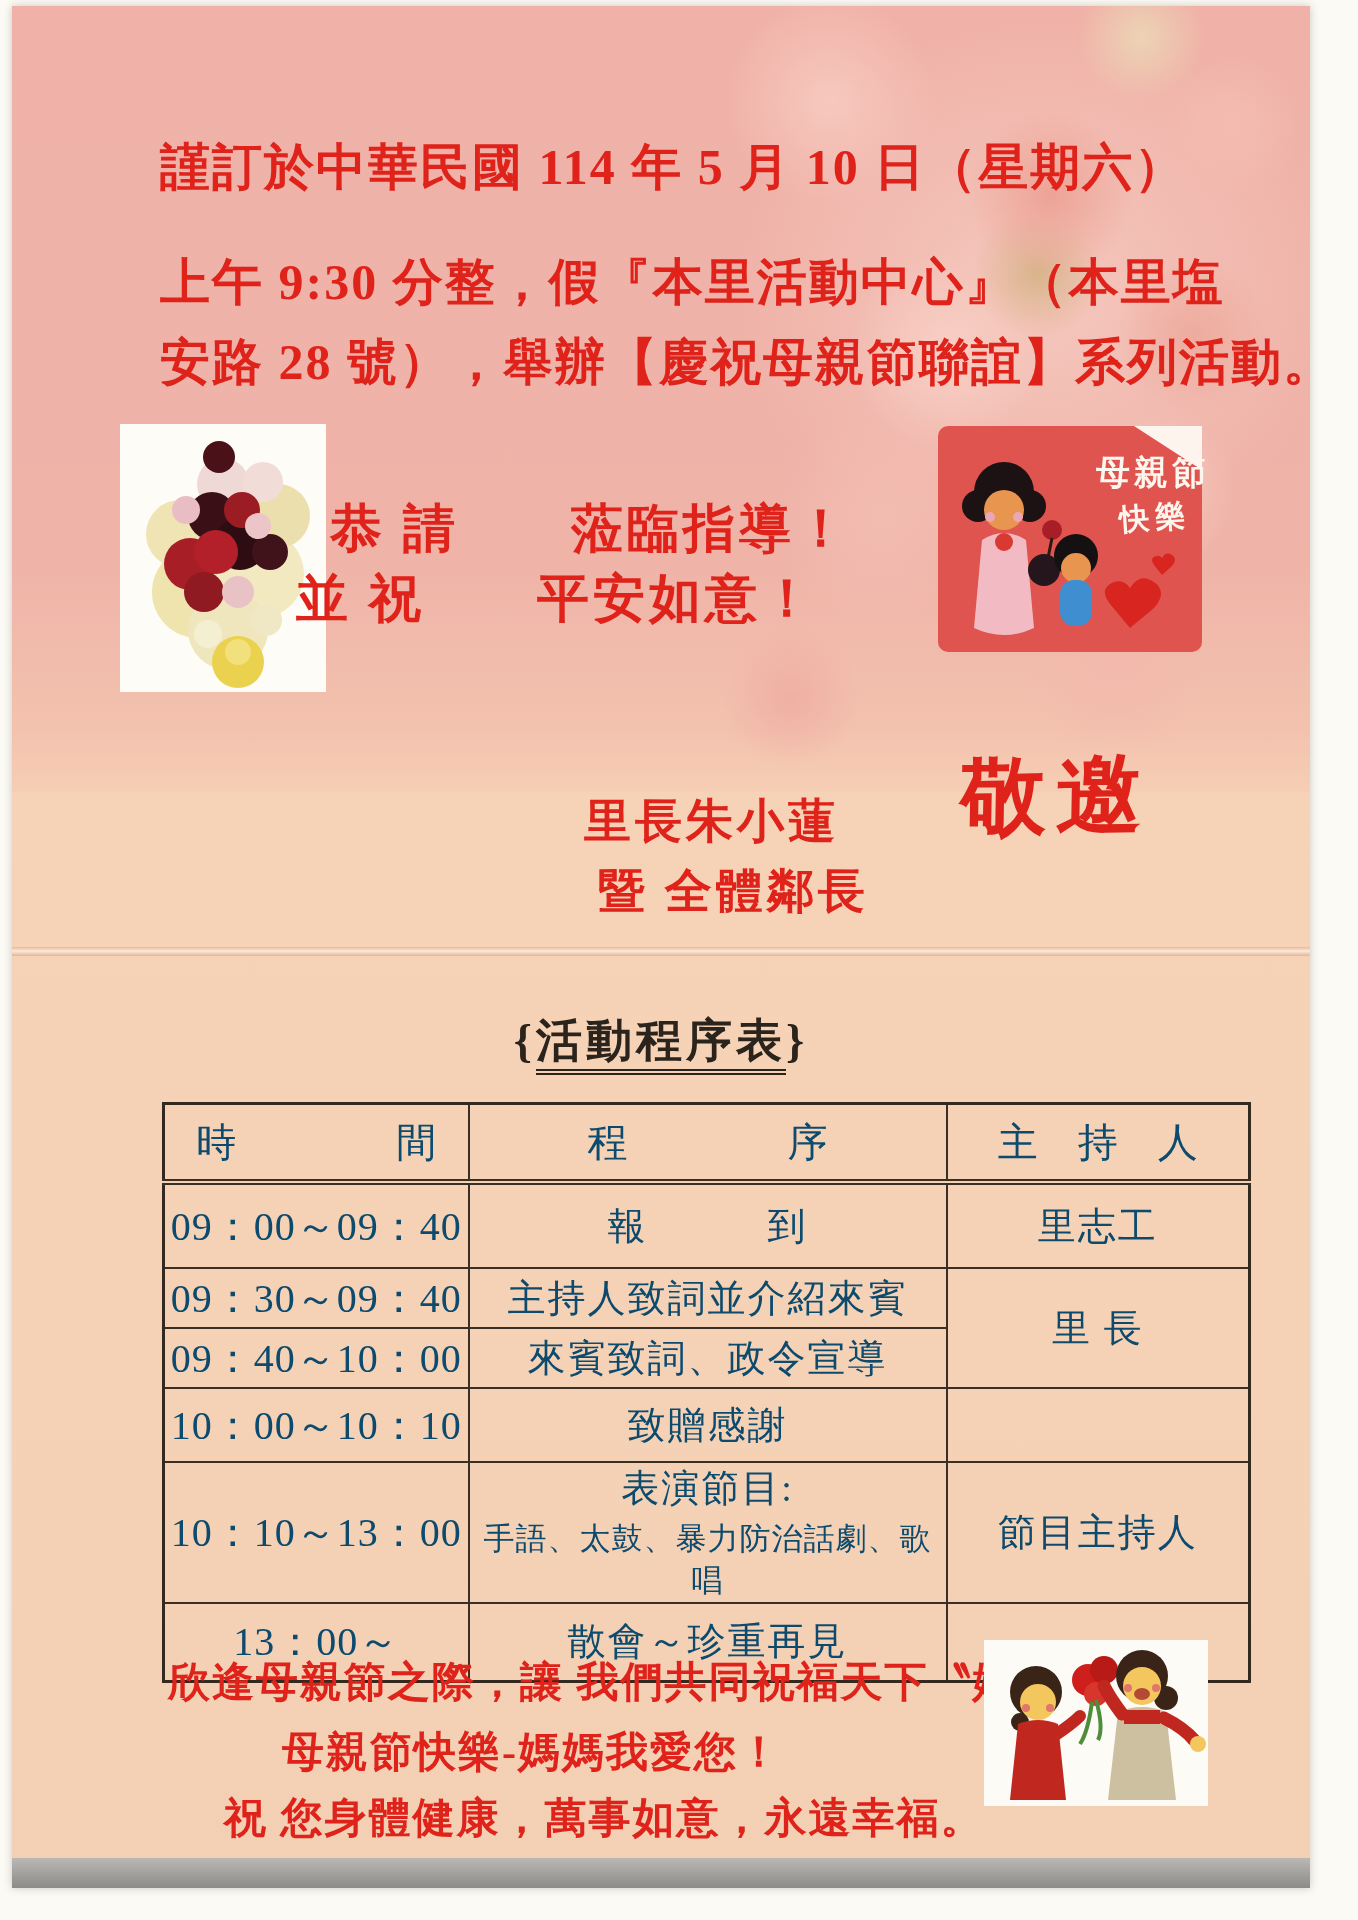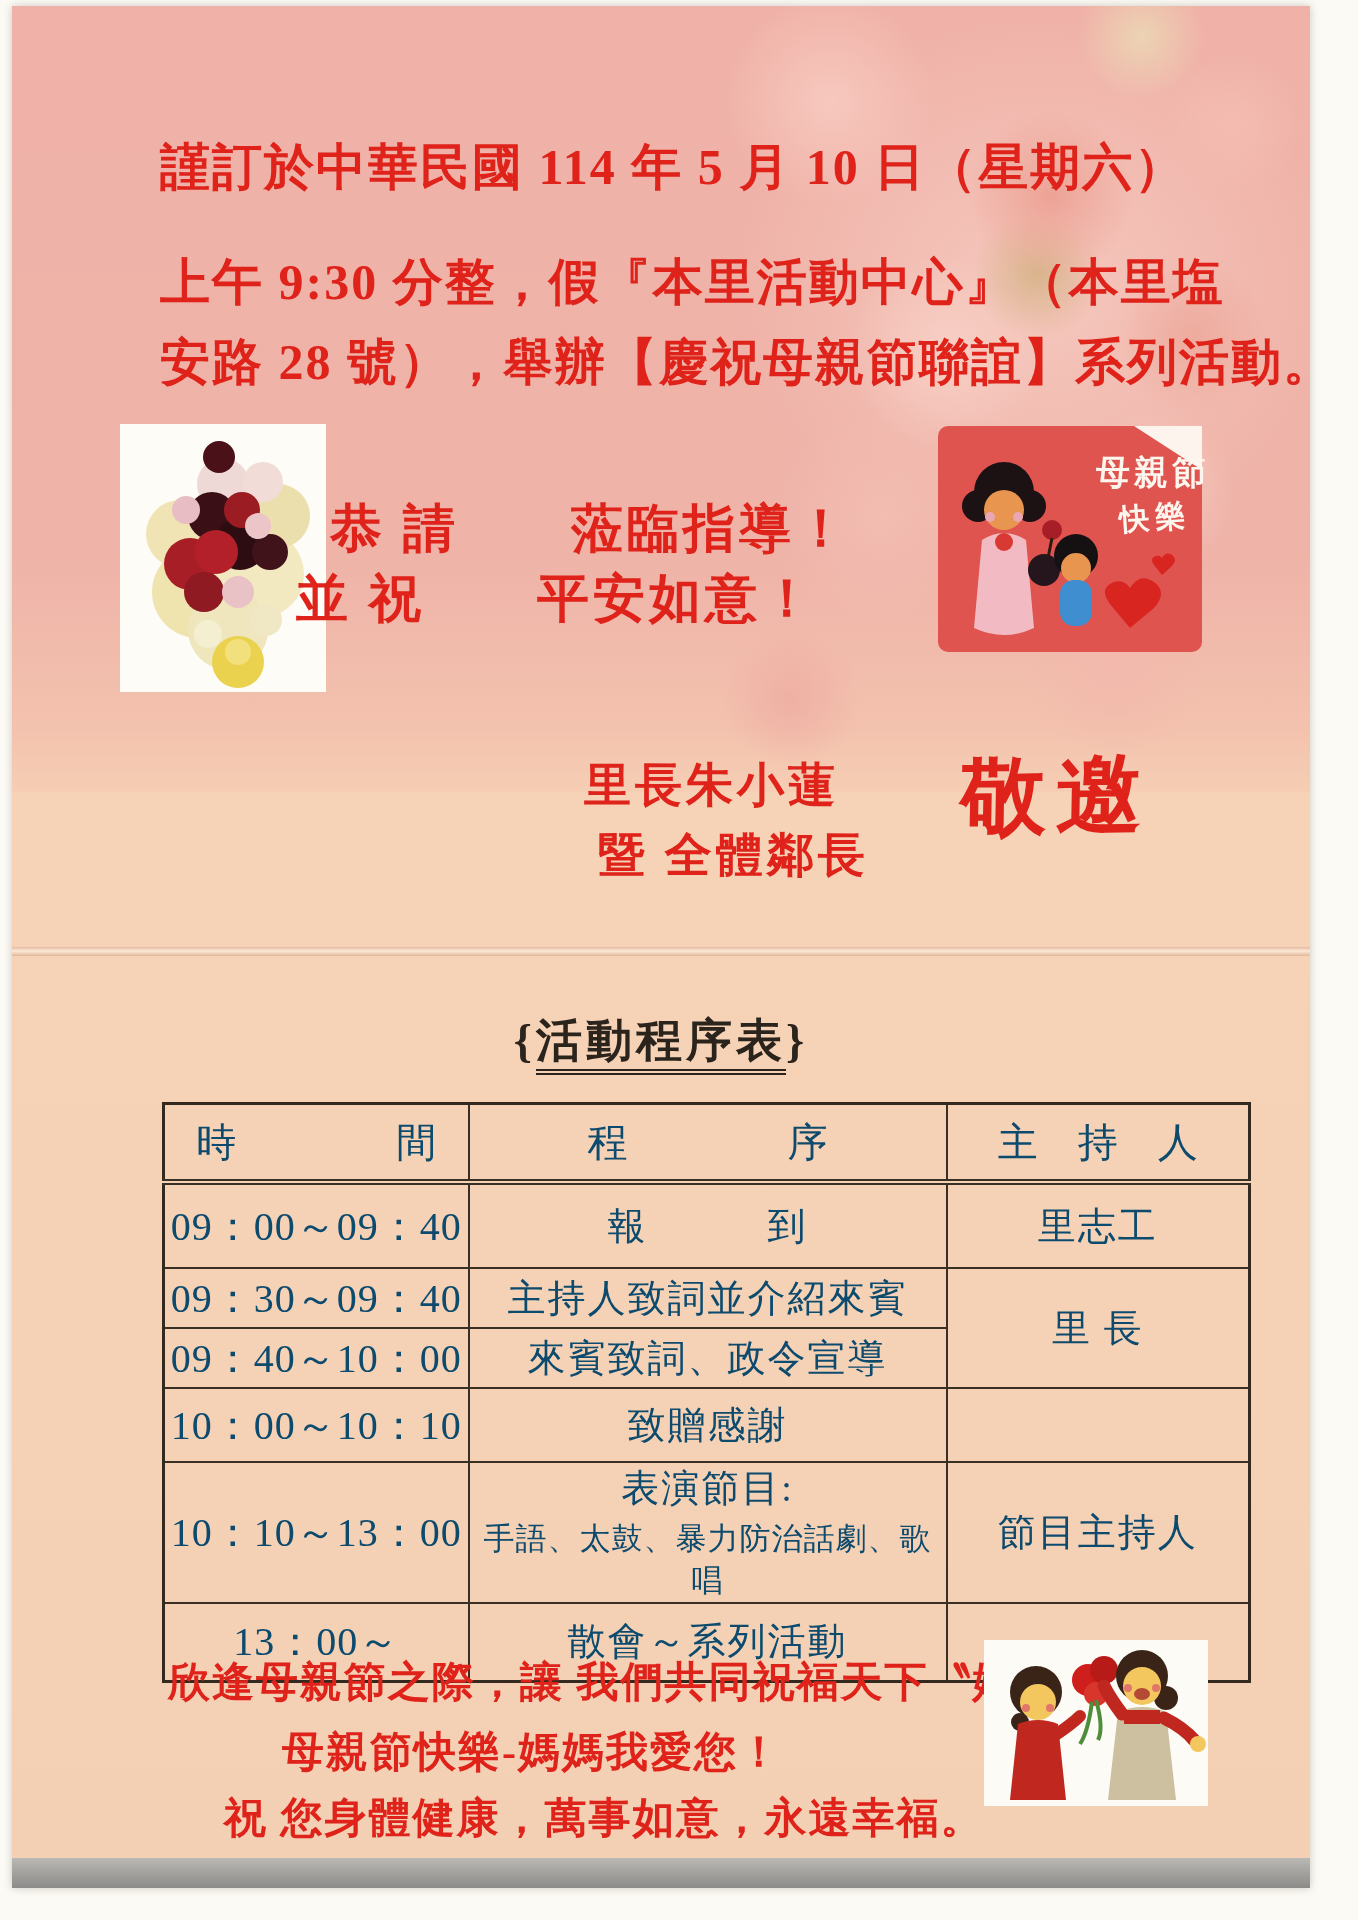--- a/index.html
+++ b/index.html
@@ -56,21 +56,21 @@
   .abs{position:absolute;white-space:nowrap;}
   .main-line{font-size:50px;letter-spacing:2px;}
   .wavy{
     text-decoration-style:wavy;
     text-decoration-color:#c2372b;
     text-decoration-thickness:3px;
     text-underline-offset:10px;
   }
   .greet{font-size:52px;letter-spacing:4px;}
   .org-line{font-size:38px;letter-spacing:3px;}
-  .signer{font-size:47px;letter-spacing:4px;}
+  .signer{font-size:47px;letter-spacing:4px;margin-top:36px;}
   .invite-word{font-size:86px;letter-spacing:10px;font-weight:900;transform:rotate(-1deg) skewX(-2deg);}
   
   .sched-title{font-size:46px;color:#2b241d;font-weight:700;letter-spacing:4px;}
   .sched-title .uline{border-bottom:6px double #2b241d;padding-bottom:3px;margin-top:36px;}
   table.sched{
     position:absolute;left:150px;top:1096px;width:1086px;
     border-collapse:collapse;table-layout:fixed;
     color:#0c4a6e;
   }
   table.sched th,table.sched td{
@@ -211,21 +211,21 @@
         <tr class="r4">
           <td class="time">10：10～13：00</td>
           <td class="prog">
             <div>表演節目:</div>
             <div class="prog-sub">手語、太鼓、暴力防治話劇、歌唱</div>
           </td>
           <td class="host">節目主持人</td>
         </tr>
         <tr class="r5">
           <td class="time">13：00～</td>
-          <td class="prog">散會～系列活動</td>
+          <td class="prog">散會～珍重再見</td>
           <td class="host"></td>
         </tr>
       </tbody>
     </table>
 
     <div class="abs red bless" style="left:156px;top:1648px;">欣逢母親節之際，讓 我們共同祝福天下〝媽媽〞</div>
     <div class="abs red bless" style="left:270px;top:1718px;">母親節快樂-媽媽我愛您！</div>
     <div class="abs red bless" style="left:212px;top:1784px;">祝 您身體健康，萬事如意，永遠幸福。</div>
 
     <svg class="pic" style="left:972px;top:1634px;" width="224" height="166" viewBox="0 0 224 166">

